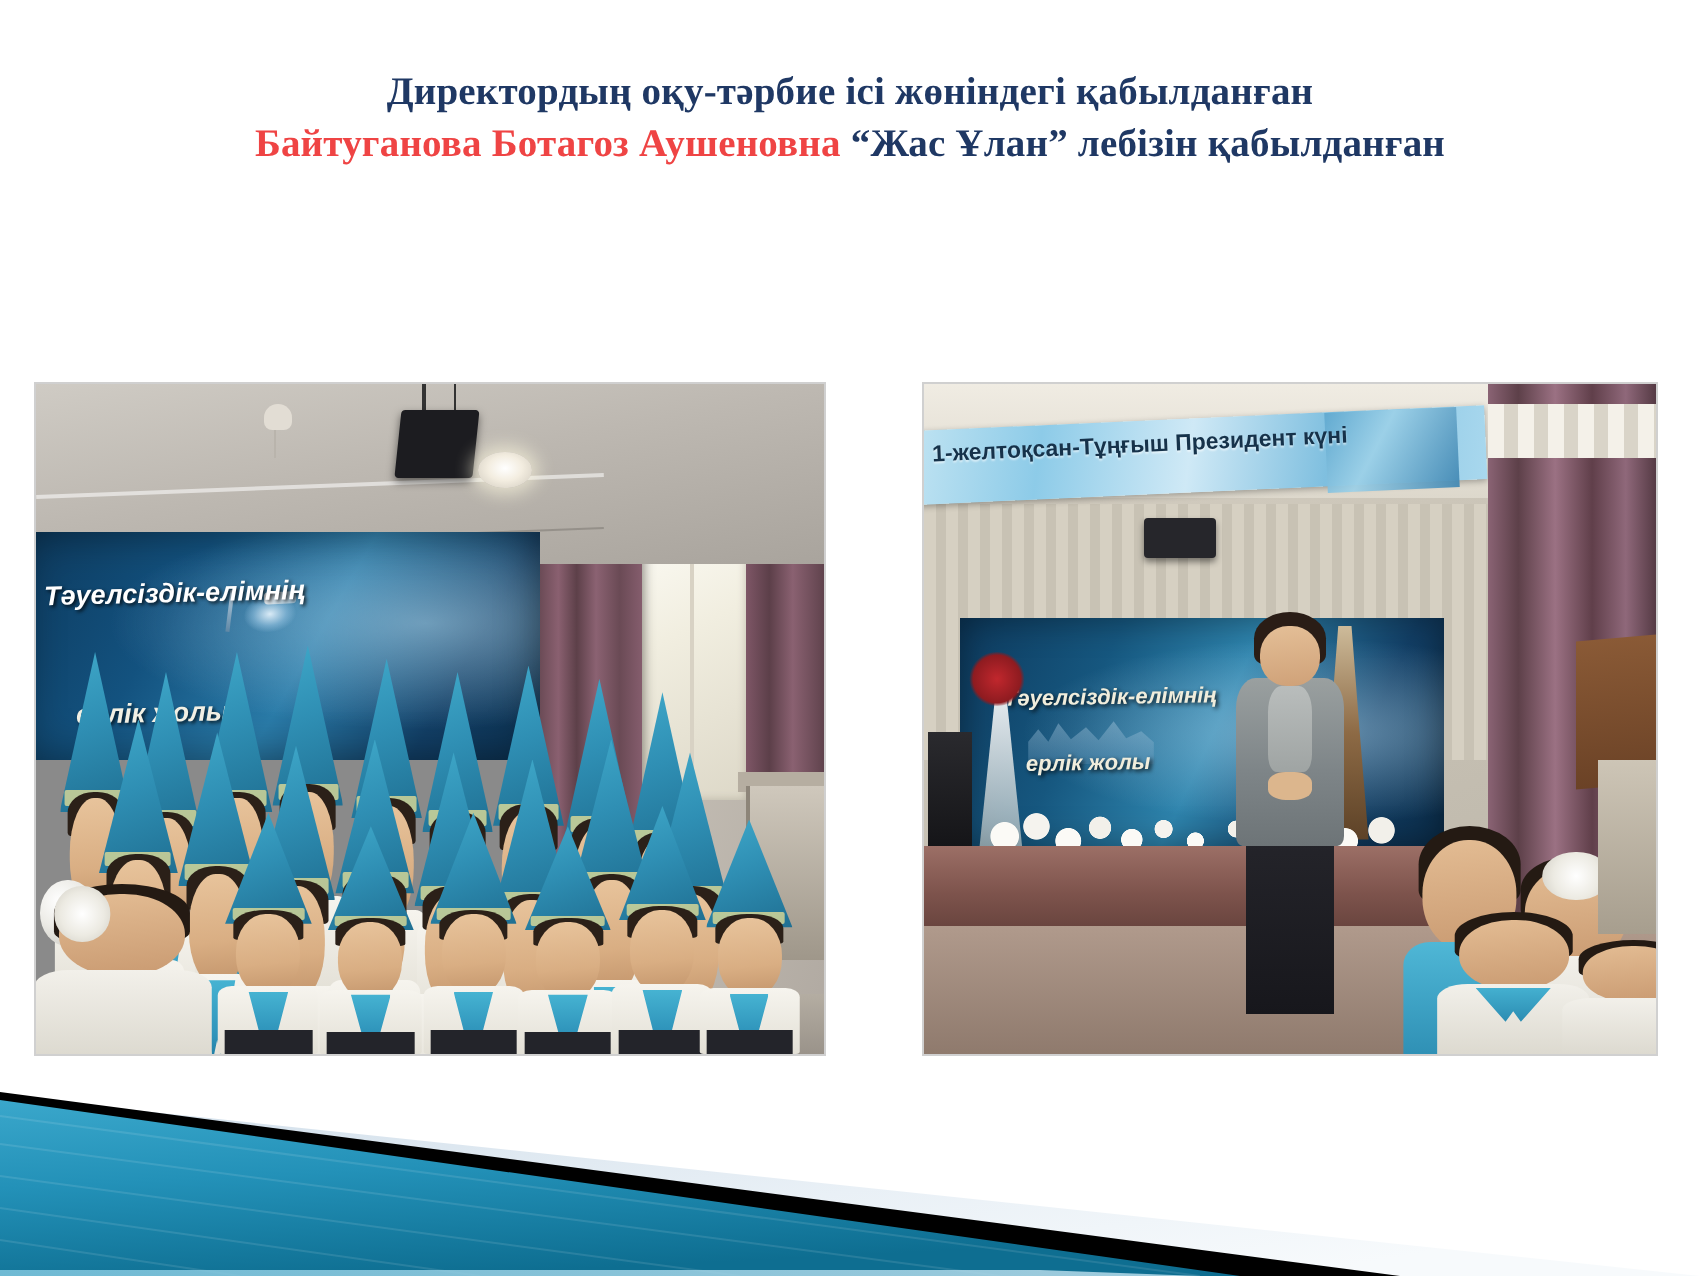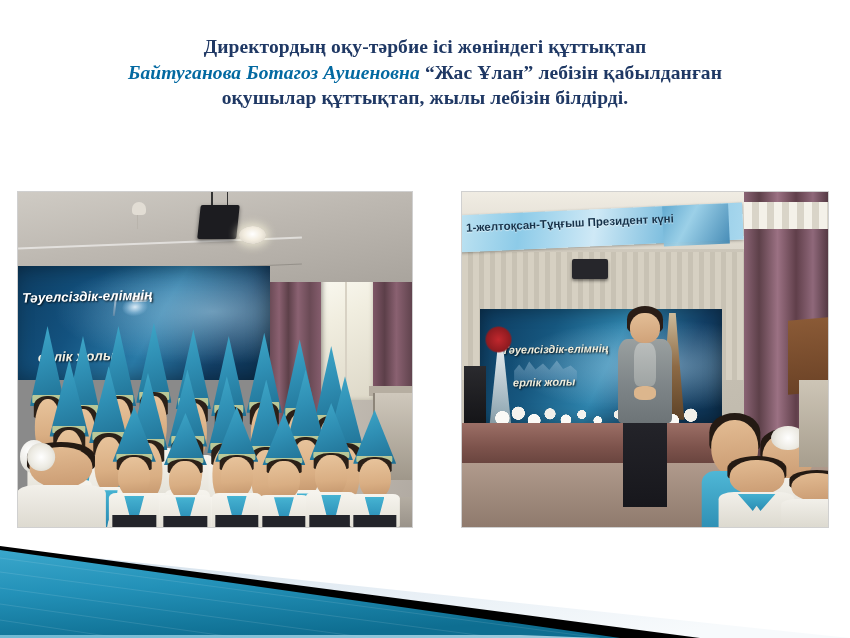--- a/index.html
+++ b/index.html
@@ -27,22 +27,21 @@
   .tline {
     font-family:"Liberation Serif", serif;
     font-weight:bold;
     font-size:19.5px;
     color:#1F3864;
     letter-spacing:0.1px;
     white-space:nowrap;
   }
   .tline-2 { font-size:19.5px; }
   .name-red {
-    color:#0369a1;
-    font-style:italic;
+    color:#ef4444;
     font-weight:bold;
   }
 
   
   .photo {
     position:absolute;
     overflow:hidden;
     background:#8a8a8a;
     box-shadow:0 0 0 1px rgba(170,170,170,0.55);
   }
@@ -397,23 +396,22 @@
 
   
   [data-interactable="true"] { cursor:default; }
 </style>
 </head>
 <body>
 
 <div id="slide" data-interactable="false">
 
   <div id="title-block" data-interactable="false">
-    <div class="tline" data-interactable="false">Директордың оқу-тәрбие ісі жөніндегі құттықтап</div>
+    <div class="tline" data-interactable="false">Директордың оқу-тәрбие ісі жөніндегі қабылданған</div>
     <div class="tline tline-2" data-interactable="false"><span class="name-red" data-interactable="false">Байтуганова Ботагоз Аушеновна</span> <span data-interactable="false">“Жас Ұлан” лебізін қабылданған</span></div>
-    <div class="tline" data-interactable="false">оқушылар құттықтап,  жылы лебізін білдірді.</div>
   </div>
 
   <div class="photo" id="photo-left" data-interactable="true">
     <div class="photo-inner" data-interactable="false">
 
       <div class="ph L-wallright" data-interactable="false"></div>
       <div class="ph L-valance" data-interactable="false"></div>
       <div class="ph L-valance-f" data-interactable="false"></div>
       <div class="ph L-window" data-interactable="false"></div>
       <div class="ph L-winframe" data-interactable="false"></div>

